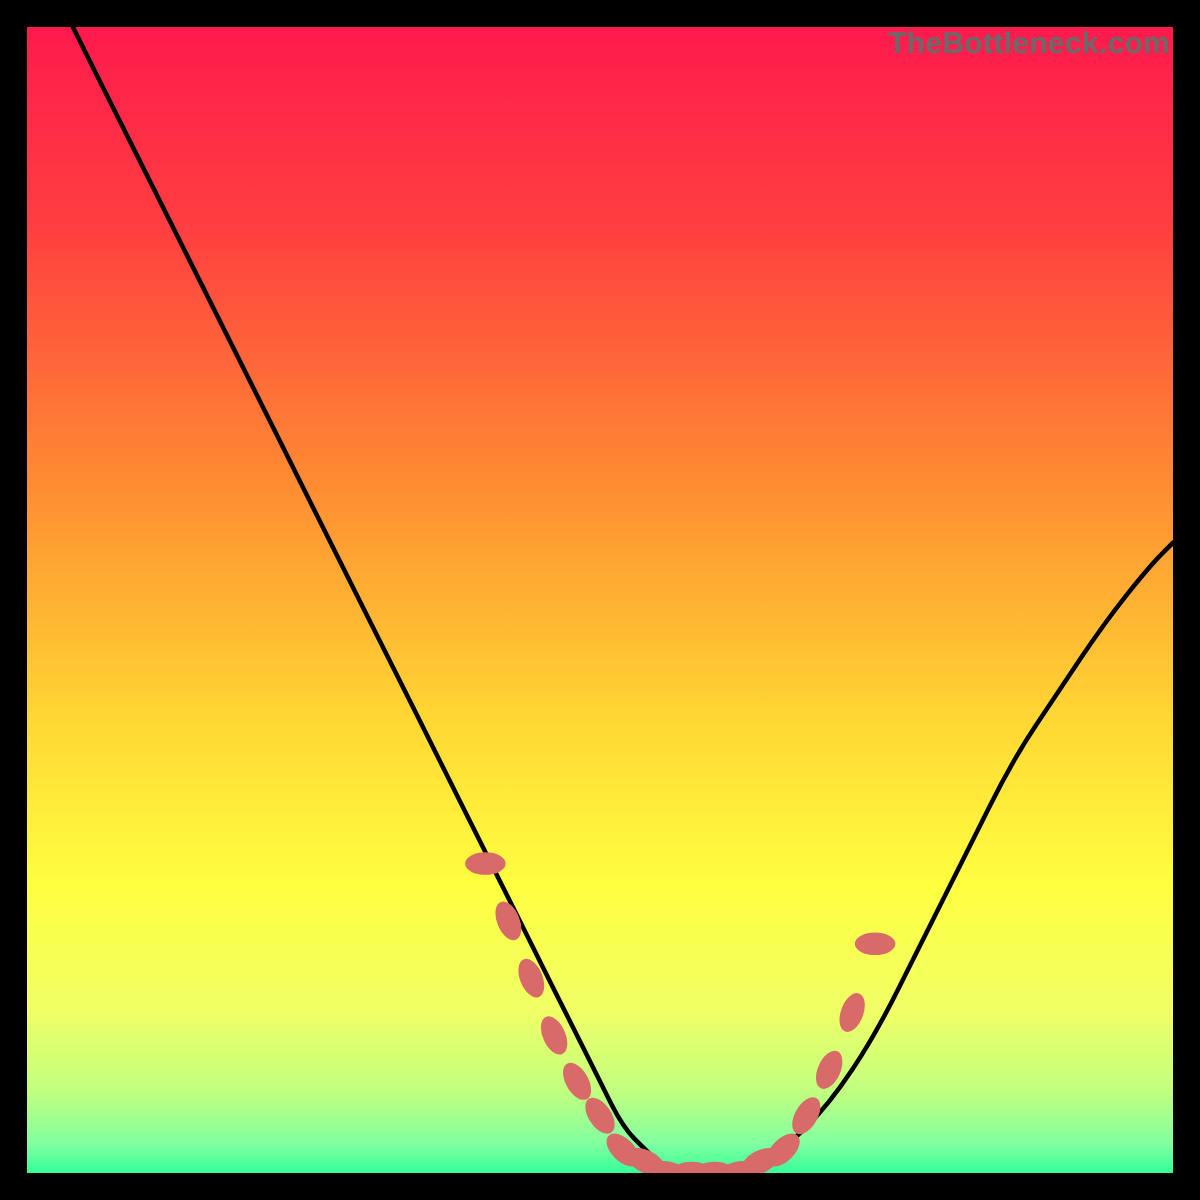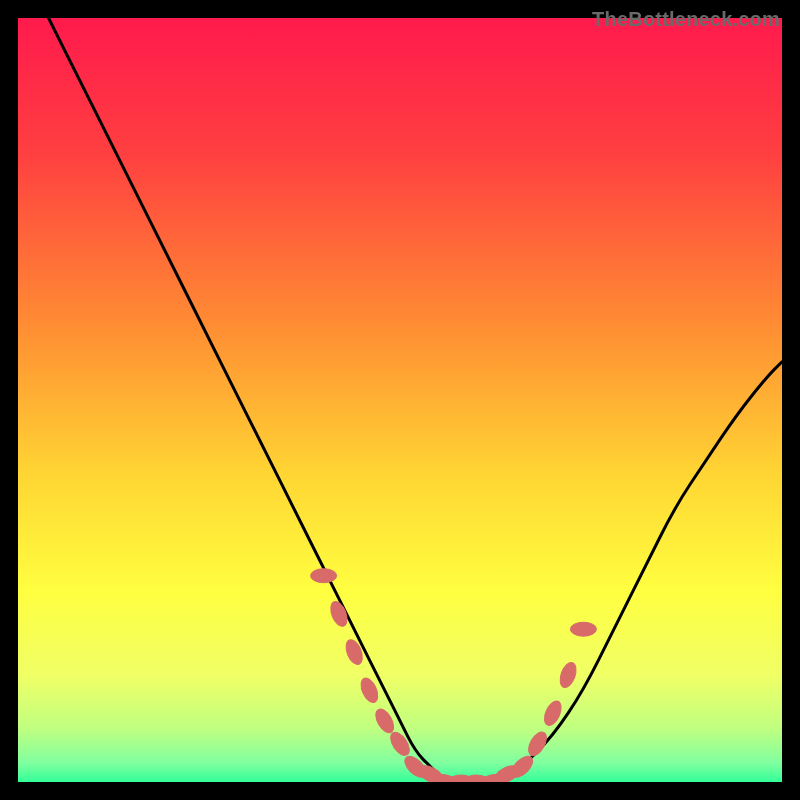--- a/index.html
+++ b/index.html
@@ -35,21 +35,21 @@
   }
   .curve-svg {
     position: absolute;
     left: 0;
     top: 0;
     width: 100%;
     height: 100%;
   }
   .watermark {
     position: absolute;
-    top: 8px;
+    top: 18px;
     right: 20px;
     font-family: Arial, Helvetica, sans-serif;
     font-size: 20px;
     font-weight: bold;
     color: #6a6a6a;
     letter-spacing: 0.2px;
   }
 </style>
 </head>
 <body>

